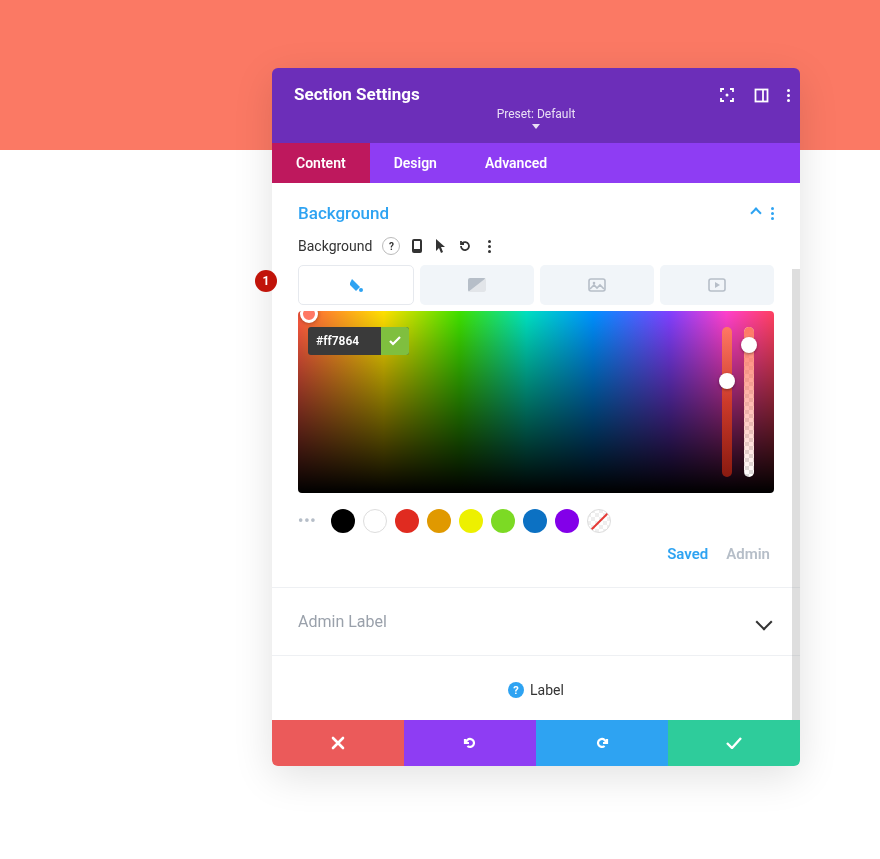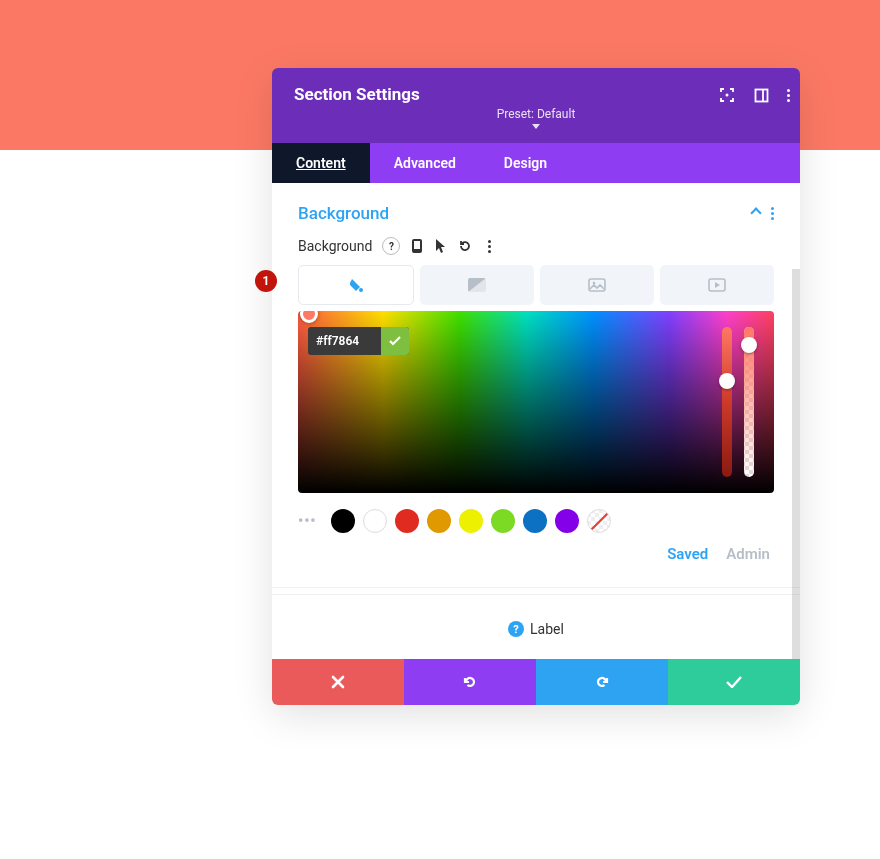--- a/index.html
+++ b/index.html
@@ -69,21 +69,21 @@
     background: #8E3DF3;
     display:flex;
   }
   .tab {
     padding: 12px 24px;
     font-size: 14px;
     font-weight: 600;
     color: #fff;
     cursor: pointer;
   }
-  .tab.active { background: #0f172a; text-decoration: underline; }
+  .tab.active { background: #be185d; }
   
   .panel-body {
     position: relative;
     background: #fff;
   }
   .scroll-shadow {
     position:absolute;
     right:0; top:86px; bottom:0;
     width:8px;
     background: #7a7a7a40;
@@ -366,22 +366,22 @@
       <div class="header-icon vdots">
         <span></span>
           <span></span>
           <span></span>
       </div>
     </div>
   </div>
 
   <div class="panel-tabs">
     <div class="tab active">Content</div>
+    <div class="tab">Design</div>
     <div class="tab">Advanced</div>
-    <div class="tab">Design</div>
   </div>
 
   <div class="panel-body">
 
     <div class="section-hd">
       <div class="section-title">Background</div>
       <div class="section-hd-right">
         <span class="chev-up-small"></span>
         <div class="vdots" style="color:#2EA3F2">
             <span></span>
@@ -481,20 +481,24 @@
       <div class="swatch none"></div>
     </div>
 
     <div class="saved-row">
       <span class="saved-link">Saved</span>
       <span class="recent-link">Admin</span>
     </div>
 
     <div class="divider"></div>
 
+    <div class="admin-row">
+      <span>Admin Label</span>
+      <span class="chevron-down"></span>
+    </div>
 
     <div class="divider"></div>
 
     <div class="help-row">
       <span class="help-badge">?</span>
       <span>Label</span>
     </div>
 
     <div class="scroll-shadow"></div>
   </div>

